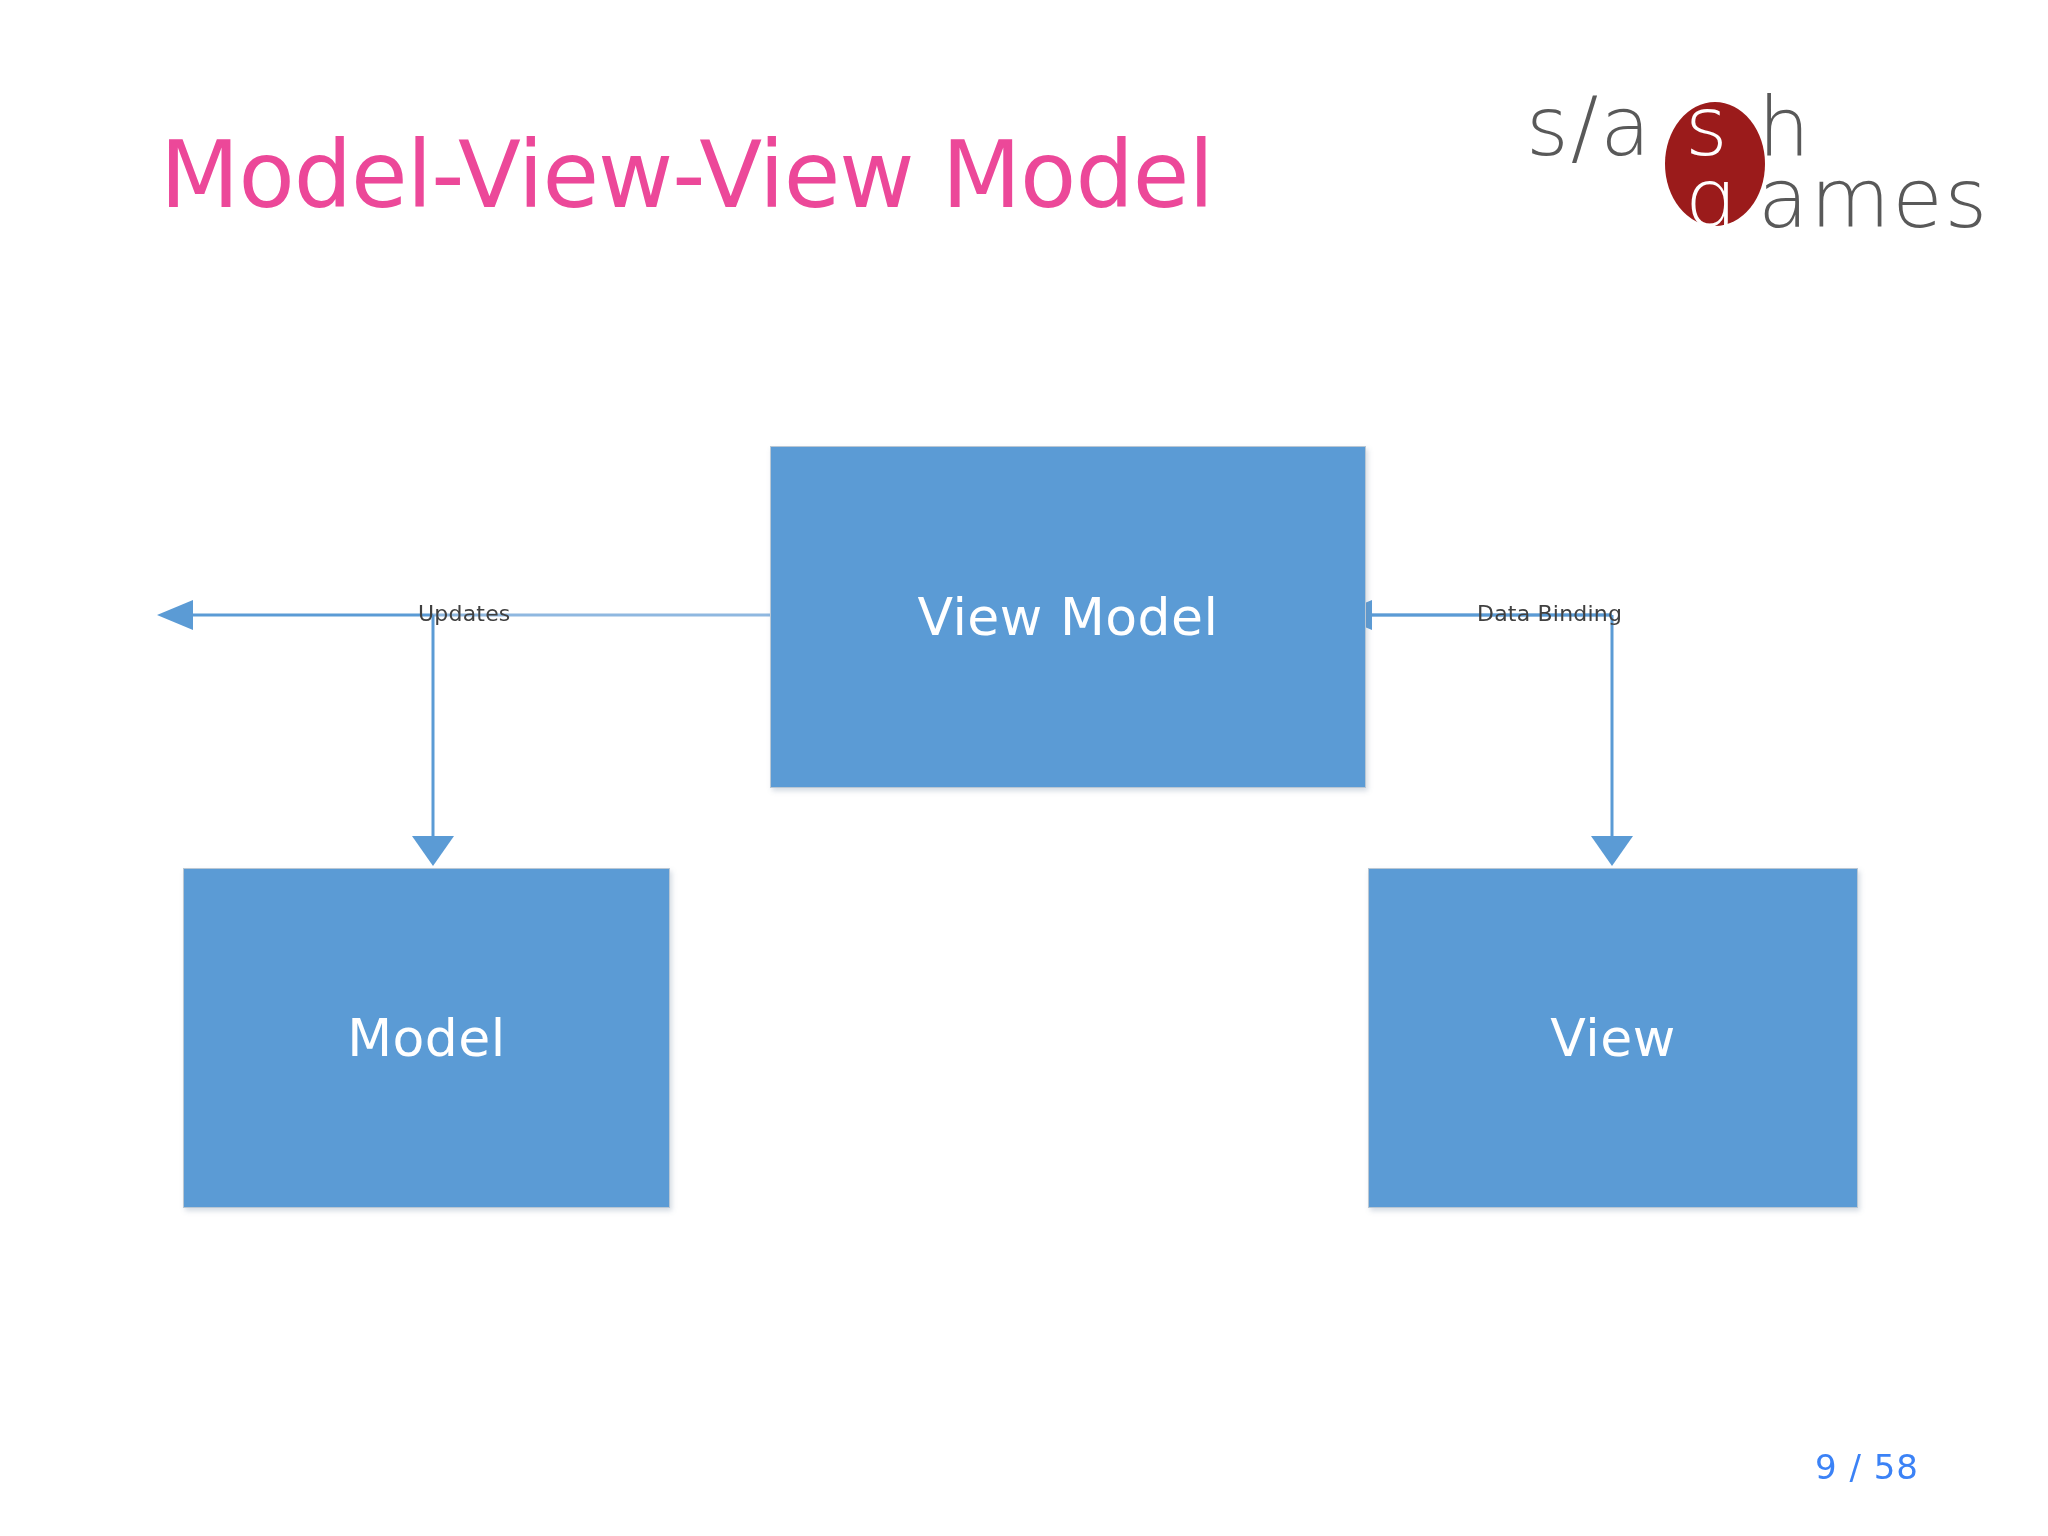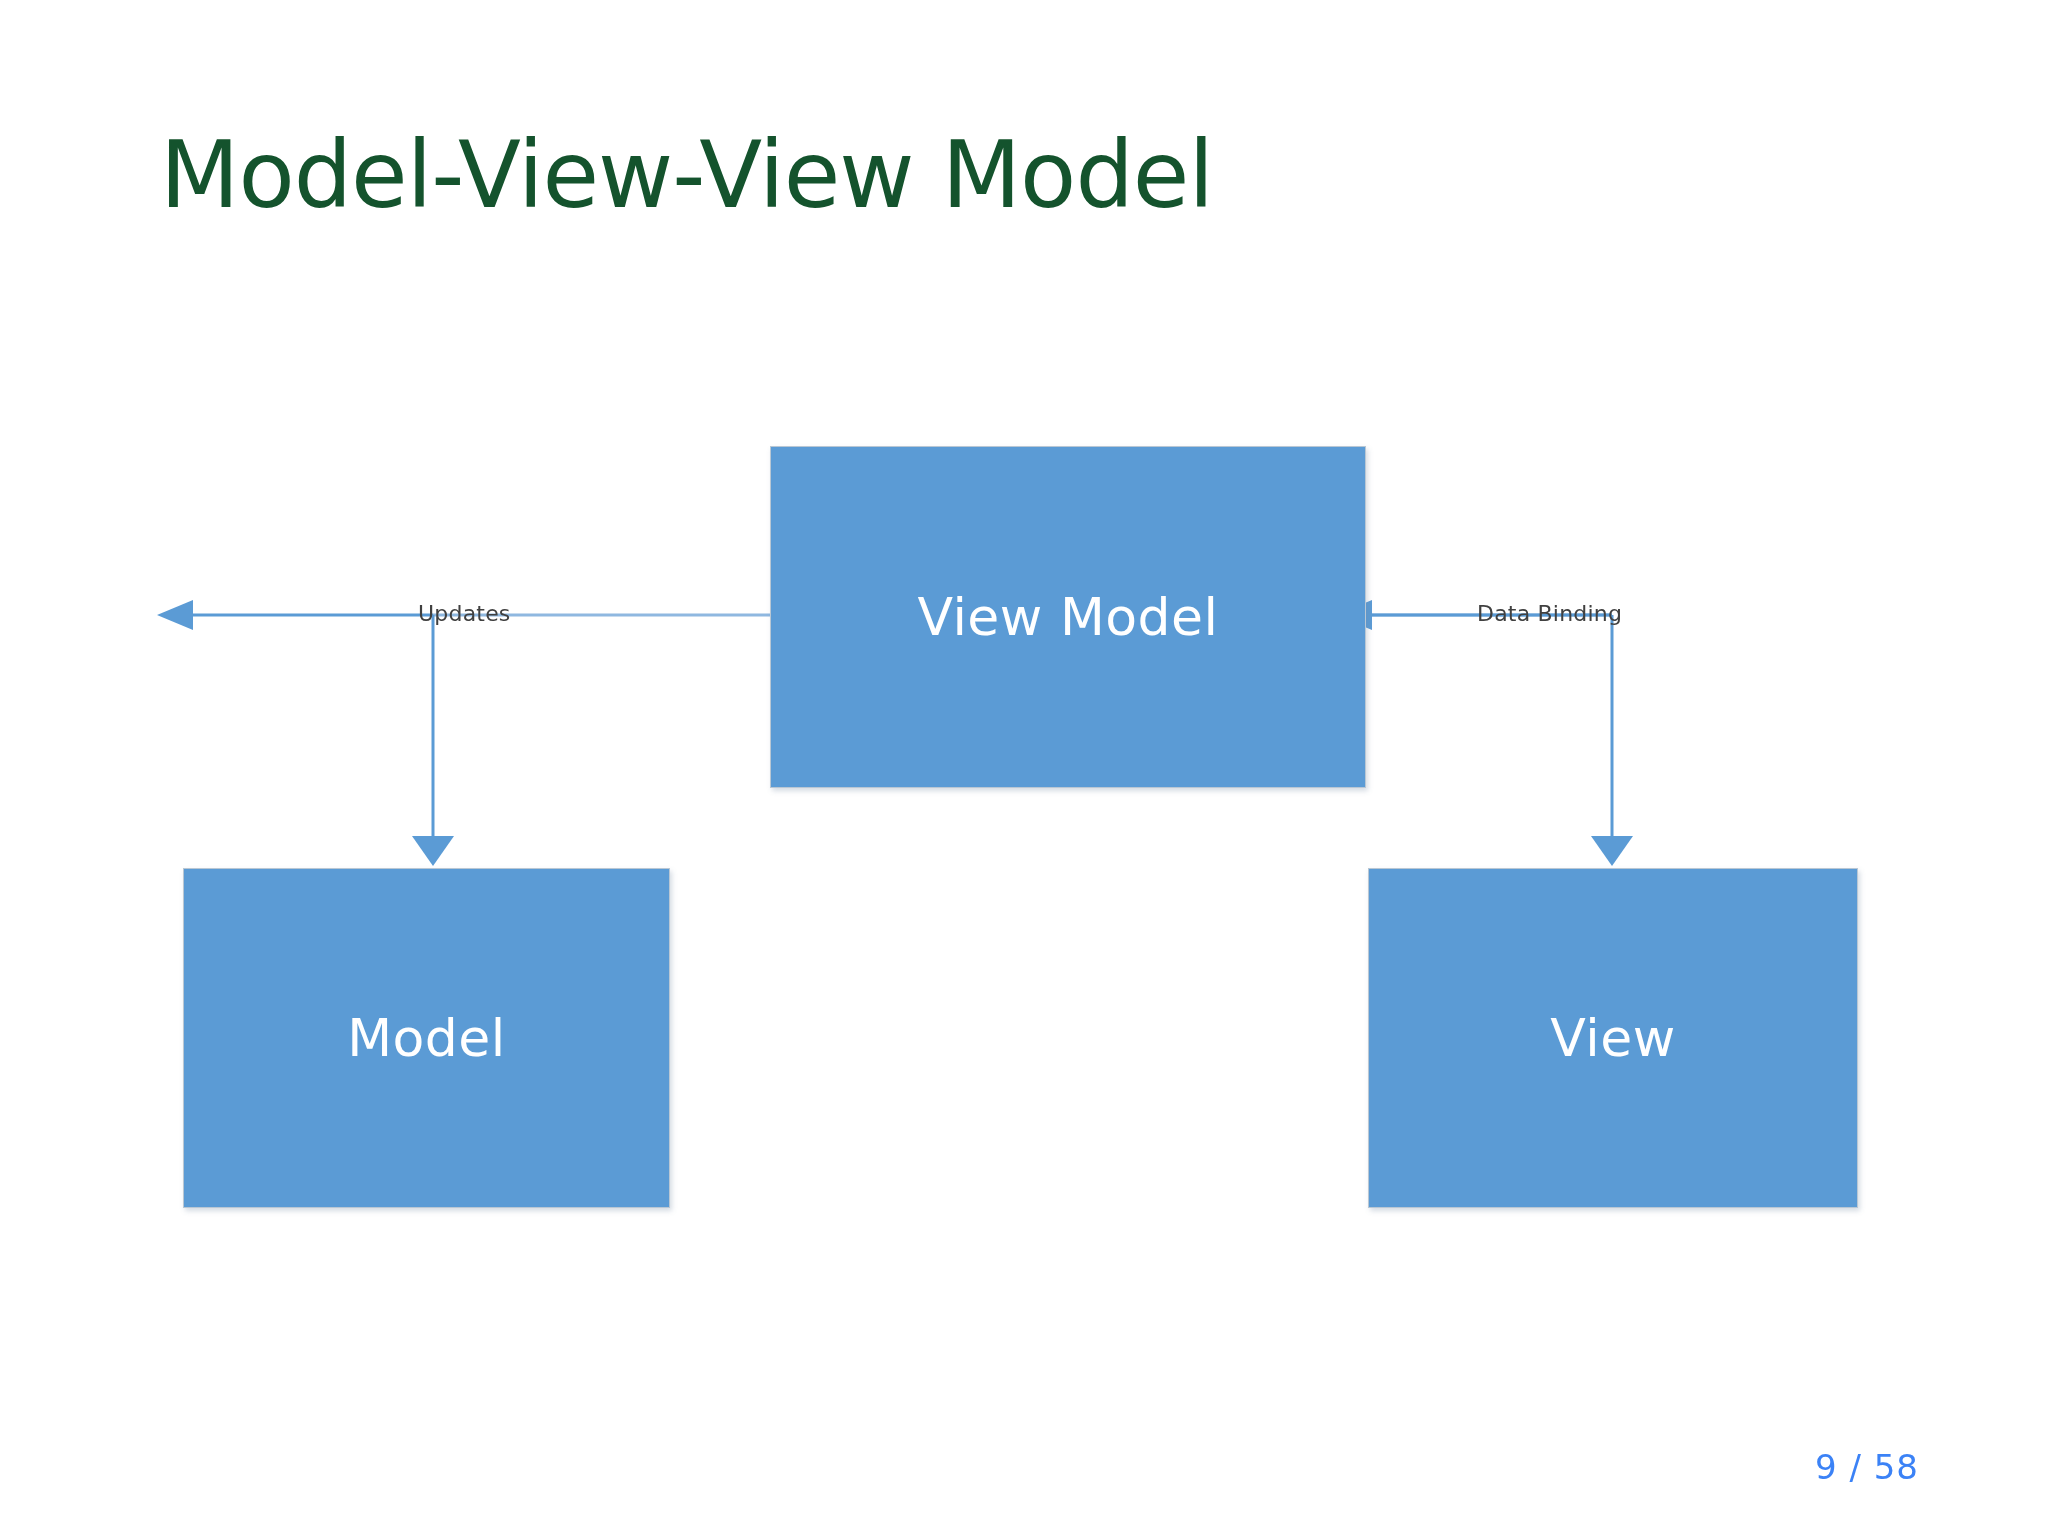--- a/index.html
+++ b/index.html
@@ -19,21 +19,21 @@
   }
 
   
   #slide-title {
     position: absolute;
     left: 160px;
     top: 128px;
     font-family: "DejaVu Sans", sans-serif;
     font-size: 92px;
     font-weight: 400;
-    color: #14532d;
+    color: #ec4899;
     letter-spacing: -1px;
     white-space: nowrap;
     line-height: 1.05;
   }
 
   
   #logo {
     position: absolute;
     left: 1530px;
     top: 52px;
@@ -118,20 +118,33 @@
     white-space: nowrap;
   }
 </style>
 </head>
 <body>
 
 <div id="slide">
 
   <div id="slide-title">Model-View-View Model</div>
 
+  <div id="logo">
+    <svg width="510" height="185" viewBox="0 0 510 185" xmlns="http://www.w3.org/2000/svg">
+
+      <ellipse cx="185" cy="112" rx="50" ry="62" fill="#9B1B1B"></ellipse>
+
+      <text x="-4" y="103" font-family="DejaVu Sans, sans-serif" font-size="82" font-weight="300" fill="#595959" letter-spacing="2">s/a</text>
+      <text x="155" y="103" font-family="DejaVu Sans, sans-serif" font-size="82" font-weight="300" fill="#FFFFFF" letter-spacing="2">s</text>
+      <text x="228" y="103" font-family="DejaVu Sans, sans-serif" font-size="82" font-weight="300" fill="#595959" letter-spacing="2">h</text>
+
+      <text x="155" y="175" font-family="DejaVu Sans, sans-serif" font-size="82" font-weight="300" fill="#FFFFFF" letter-spacing="2">g</text>
+      <text x="228" y="175" font-family="DejaVu Sans, sans-serif" font-size="82" font-weight="300" fill="#595959" letter-spacing="2">ames</text>
+    </svg>
+  </div>
 
   <svg id="diagram" viewBox="0 0 2048 1536" xmlns="http://www.w3.org/2000/svg">
     <defs>
       <marker id="arrowhead" markerWidth="12" markerHeight="10" refX="1" refY="5" orient="auto" markerUnits="strokeWidth">
         <polygon points="0,0 12,5 0,10" fill="#5B9BD5"></polygon>
       </marker>
     </defs>
 
     <g>
       <line x1="770" y1="615" x2="433" y2="615" stroke="#8FB8E0" stroke-width="3"></line>

